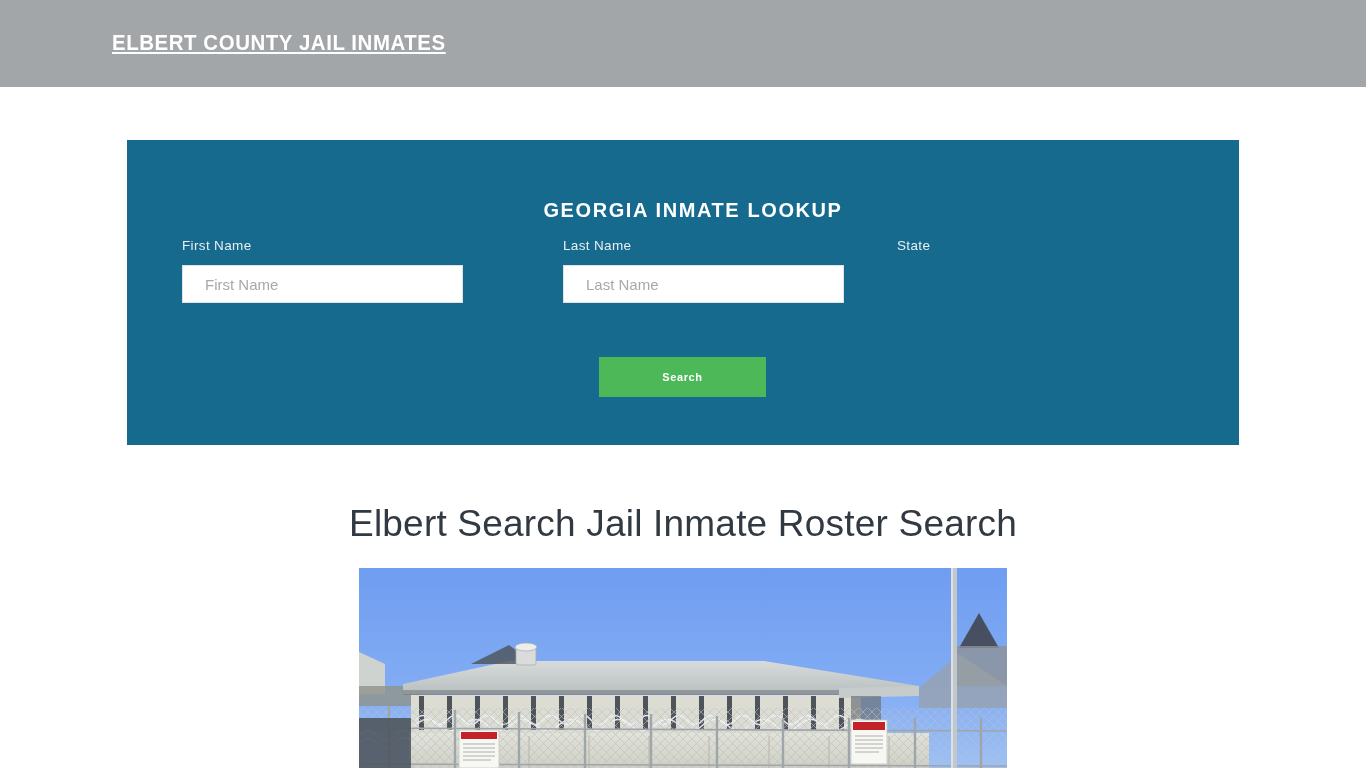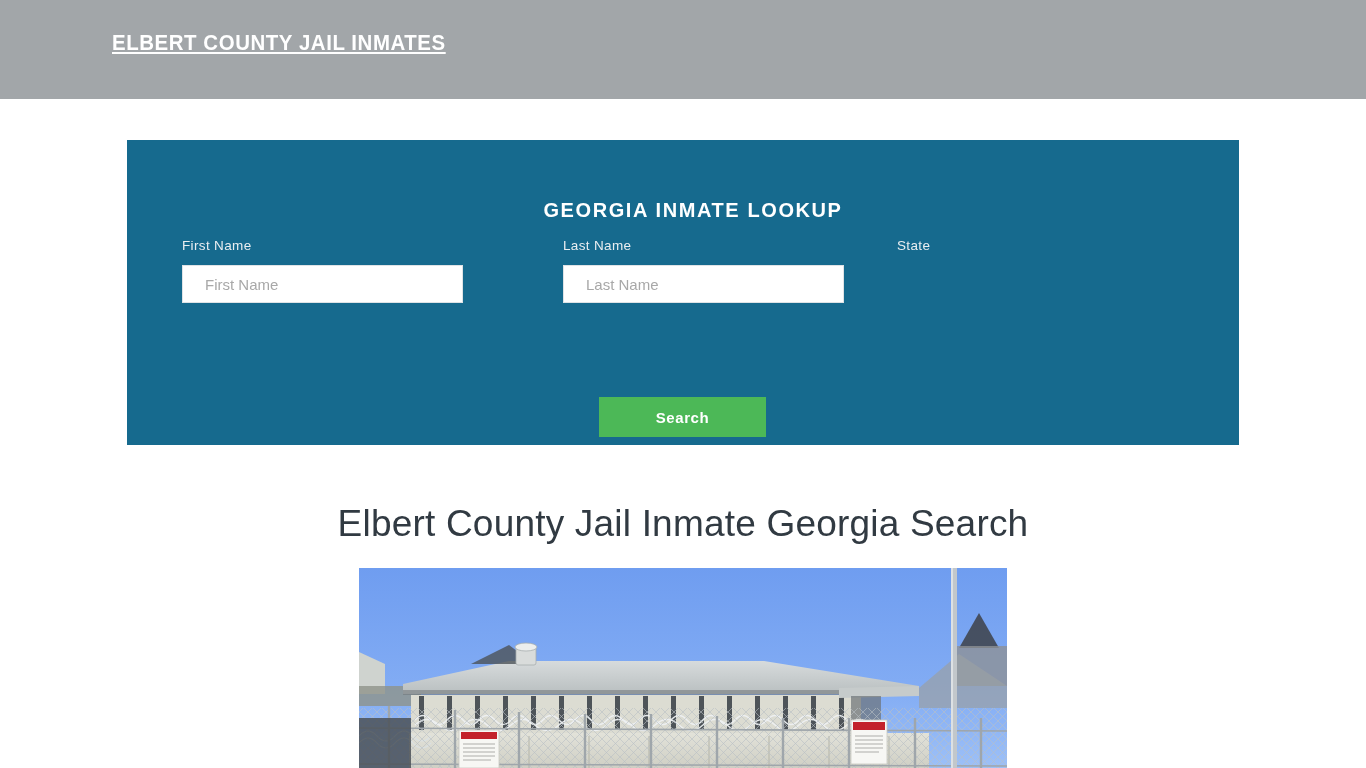--- a/index.html
+++ b/index.html
@@ -9,21 +9,21 @@
     width: 1366px; height: 768px;
     overflow: hidden;
     background: #ffffff;
     font-family: "Liberation Sans", sans-serif;
   }
 
   
   .site-header {
     position: relative;
     width: 1366px;
-    height: 99px;
+    height: 87px;
     background: #a2a6a9;
     display: flex;
     align-items: flex-start;
   }
   .brand {
     position: absolute;
     left: 112px;
     top: 31px;
     font-family: "Liberation Sans Narrow", "Liberation Sans", sans-serif;
     font-weight: bold;
@@ -124,24 +124,23 @@
     position: absolute;
     left: 472px;
     top: 217px;
     width: 167px;
     height: 40px;
     background: #4cb857;
     border: none;
     color: #ffffff;
     font-family: "Liberation Sans Narrow", "Liberation Sans", sans-serif;
     font-weight: bold;
-    font-size: 15px;
+    font-size: 11px;
     letter-spacing: 0.6px;
     cursor: pointer;
-    margin-top: 40px;
   }
 
   
   .page-heading {
     position: absolute;
     left: 0; right: 0;
     top: 503px;
     text-align: center;
     font-family: "Liberation Sans Narrow", "Liberation Sans", sans-serif;
     font-weight: normal;
@@ -184,21 +183,21 @@
     <input class="field-input" type="text" placeholder="Last Name" style="">
   </div>
 
   <div class="field-group g3">
     <label class="field-label">State</label>
   </div>
 
   <button class="search-button" type="button">Search</button>
 </section>
 
-<h1 class="page-heading">Elbert County Jail Inmate Georgia Search</h1>
+<h1 class="page-heading">Elbert Search Jail Inmate Roster Search</h1>
 
 <figure class="photo-wrap" style="margin:0">
   <svg width="648" height="200" viewBox="0 0 648 200">
     <defs>
       <linearGradient id="skyGrad" x1="0" y1="0" x2="0" y2="1">
         <stop offset="0%" stop-color="#6f9df0"></stop>
         <stop offset="60%" stop-color="#82acf4"></stop>
         <stop offset="100%" stop-color="#9dc0f7"></stop>
       </linearGradient>
       <linearGradient id="roofGrad" x1="0" y1="0" x2="0" y2="1">

